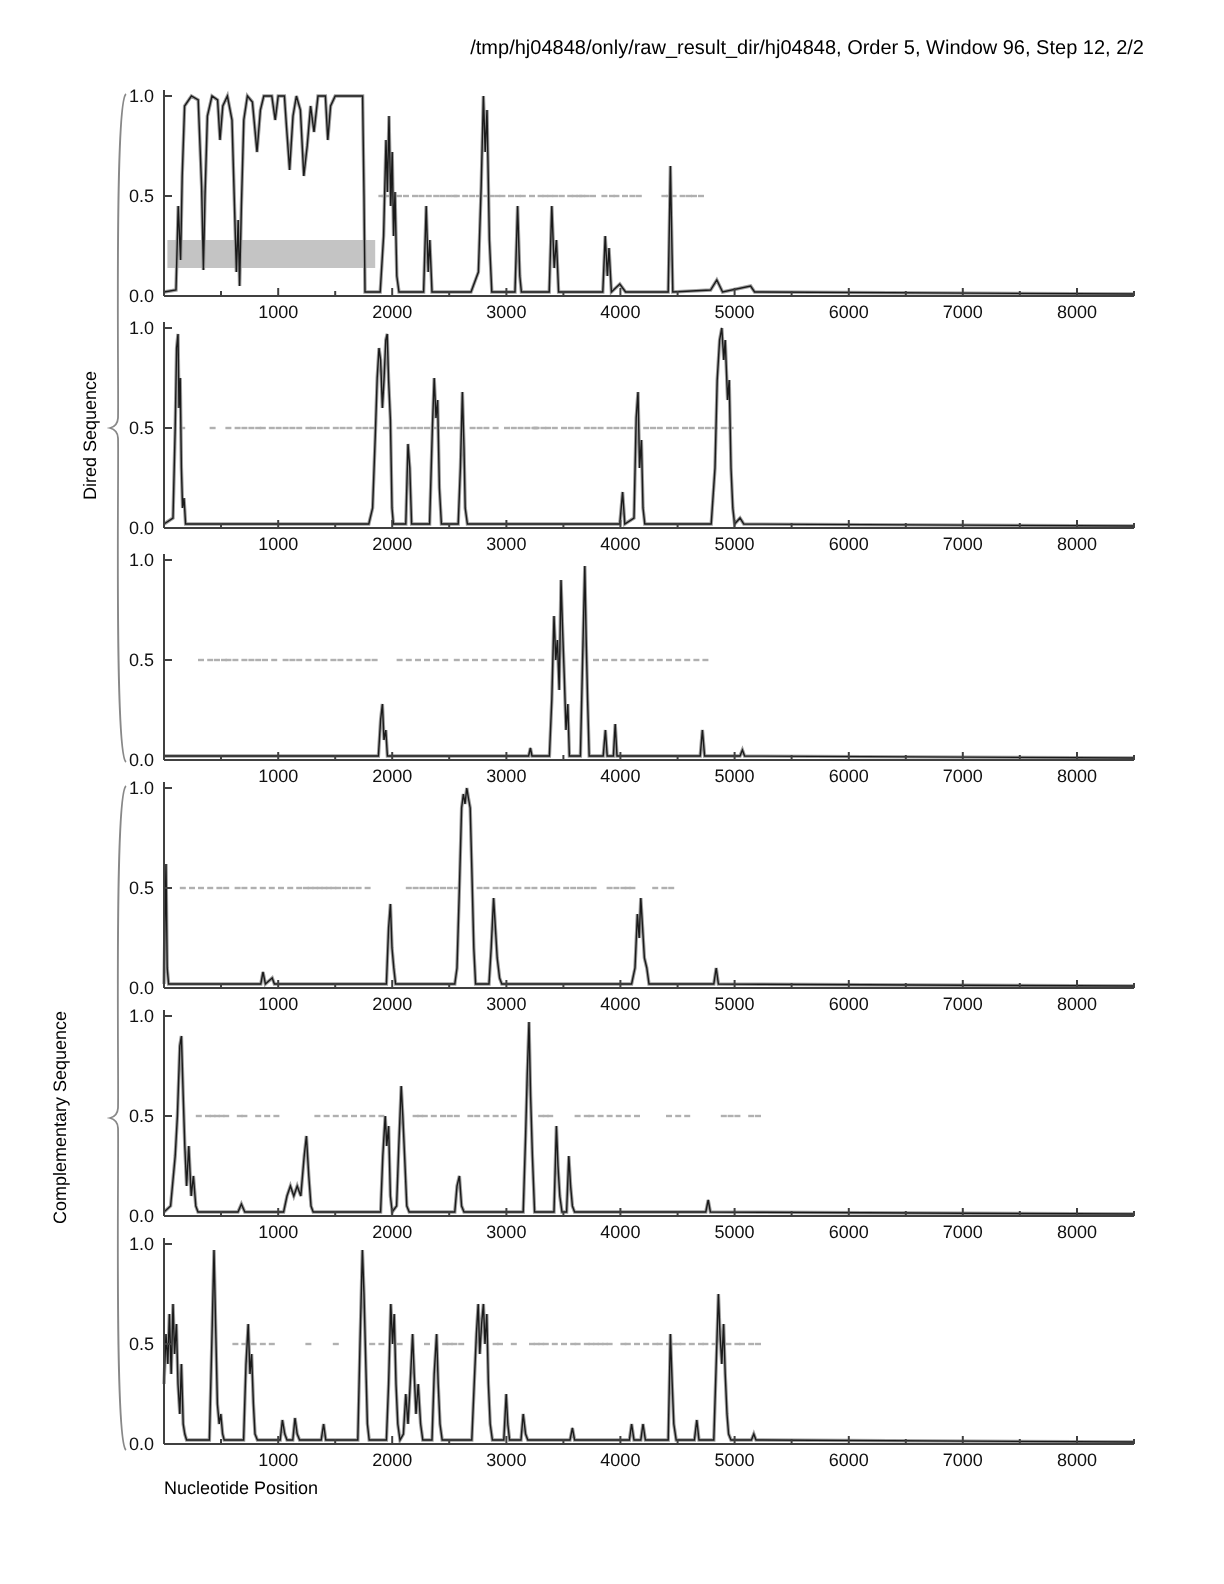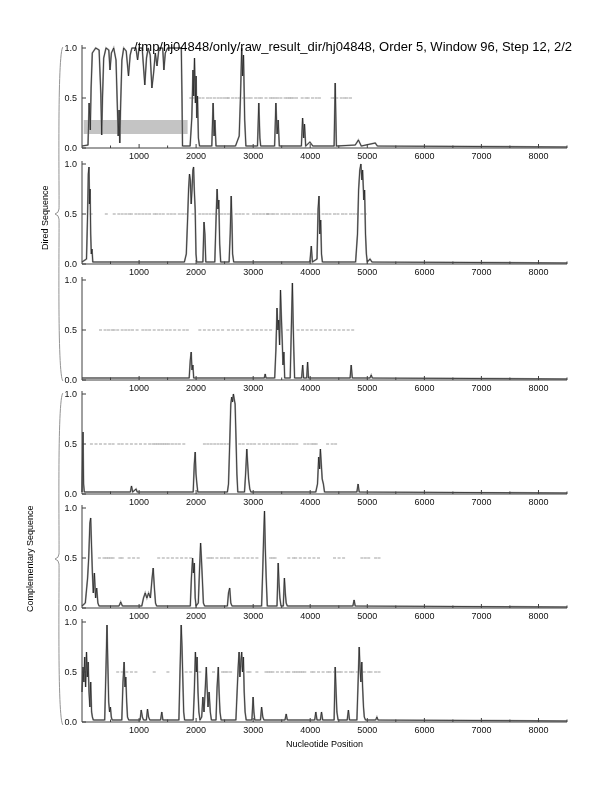--- a/index.html
+++ b/index.html
@@ -1,21 +1,21 @@
 <!DOCTYPE html>
 <html><head>
 <meta charset="utf-8">
 <style>
   html,body{margin:0;padding:0;}
   body{width:612px;height:792px;position:relative;background:#ffffff;overflow:hidden;
        font-family:"Liberation Sans",sans-serif;color:#000;}
   #plot-svg{position:absolute;left:0;top:0;}
   #plot-svg text{font-family:"Liberation Sans",sans-serif;font-size:9px;fill:#111;}
-  .fig-title{position:absolute;top:19px;right:40px;font-size:13px;white-space:nowrap;margin-top:20px;}
-  .xaxis-label{position:absolute;left:82px;width:485px;top:739px;text-align:center;font-size:9px;}
+  .fig-title{position:absolute;top:19px;right:40px;font-size:10px;white-space:nowrap;}
+  .xaxis-label{position:absolute;left:82px;width:485px;top:739px;text-align:left;font-size:9px;}
   .vlabel{position:absolute;transform:rotate(-90deg);transform-origin:left top;
           white-space:nowrap;font-size:9px;}
   #group-label-top{left:40px;top:250px;}
   #group-label-bottom{left:25px;top:612px;}
 </style>
 </head>
 <body>
 
 <svg id="plot-svg" width="612" height="792">
     <g>

